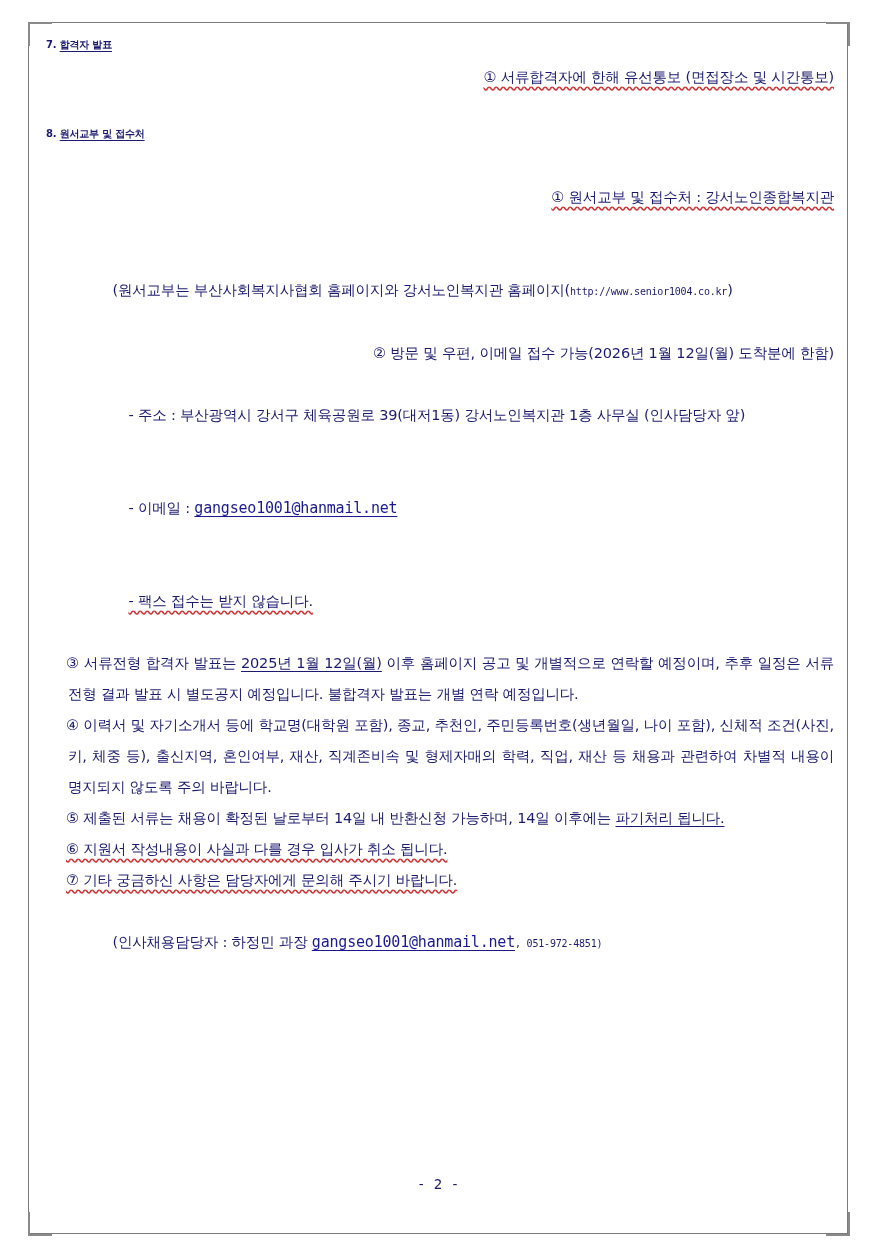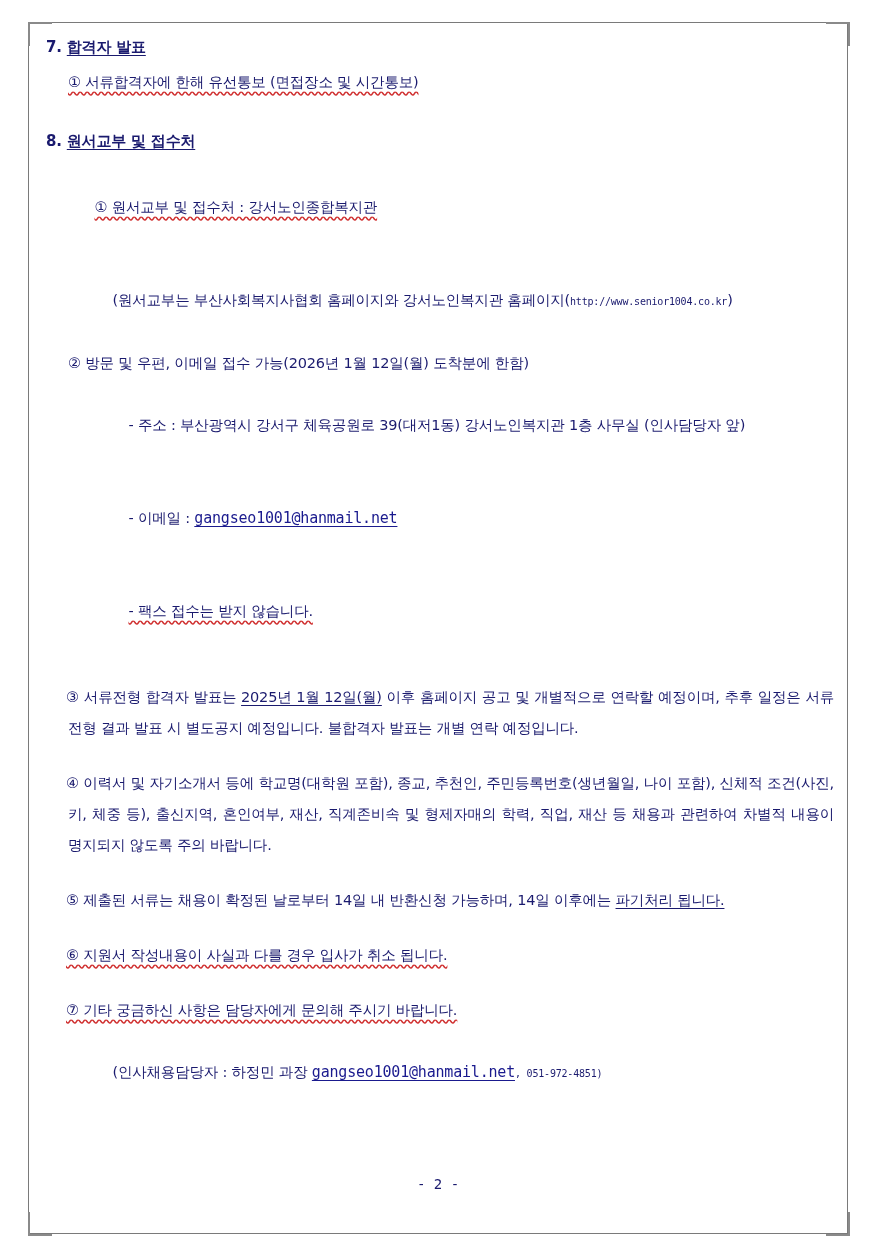--- a/index.html
+++ b/index.html
@@ -47,49 +47,48 @@
   .content {
     position: absolute;
     left: 36px;
     top: 38px;
     width: 808px;
     box-sizing: border-box;
     padding: 0 10px;
   }
 
   .sec-title {
-    font-size: 15px;
+    font-size: 10px;
     font-weight: bold;
     color: #1a1a6e;
     margin: 0 0 10px 0;
     letter-spacing: -0.2px;
   }
   .sec-title .u {
     text-decoration: underline;
     text-underline-offset: 3px;
   }
   .line {
     font-size: 14.5px;
     line-height: 31px;
     color: #1a1a6e;
     letter-spacing: -0.2px;
     white-space: pre-wrap;
   }
-  .indent1 { padding-left: 22px; }
+  .indent1 { padding-left: 22px; text-align: right; }
   .indent2 { padding-left: 40px; }
   .indent3 { padding-left: 56px; }
   .para {
     font-size: 14.5px;
     line-height: 31px;
     color: #1a1a6e;
     letter-spacing: -0.2px;
     padding-left: 22px;
     text-indent: -2px;
     text-align: justify;
-    margin-top: 24px;
   }
   .underline {
     text-decoration: underline;
     text-underline-offset: 3px;
   }
   .squiggle {
     text-decoration: underline;
     text-decoration-style: wavy;
     text-decoration-color: #d03030;
     text-underline-offset: 4px;

